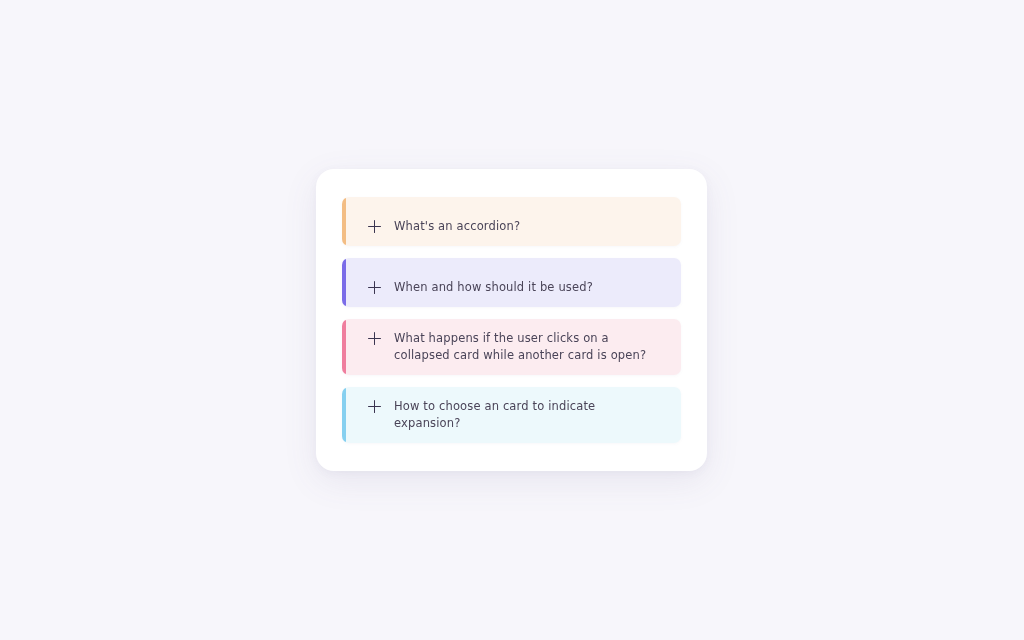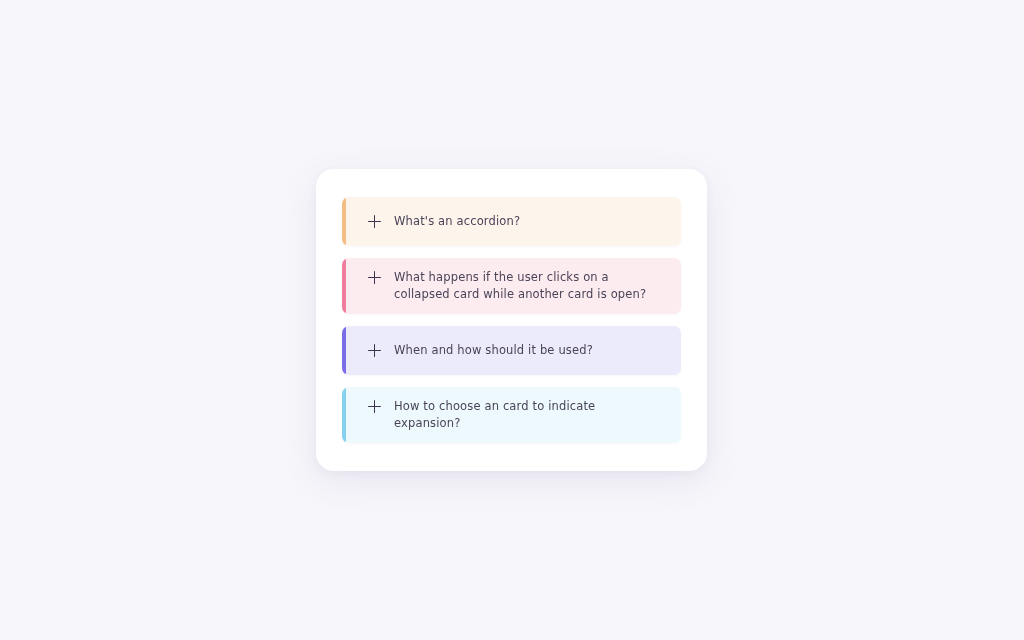--- a/index.html
+++ b/index.html
@@ -43,21 +43,21 @@
     display: flex;
     flex-direction: column;
     gap: 12px;
     width: 100%;
   }
 
   
   .acc-item {
     position: relative;
     display: flex;
-    align-items: center;
+    align-items: flex-end;
     min-height: 49px;
     border-radius: 7px;
     overflow: hidden;
     box-sizing: border-box;
     padding: 11px 16px 11px 26px;
     cursor: pointer;
     box-shadow: 0 1px 3px rgba(120, 110, 150, 0.05);
   }
 
   
@@ -126,30 +126,30 @@
   <div class="panel">
 
     <div class="accordion" id="accordion-root">
 
     <div class="acc-item" style="--accent: #f3bd84; background: rgb(253, 244, 236);">
     <div class="acc-row">
       <span class="plus-icon"></span>
       <span class="acc-label" style="color: rgb(74, 68, 88);">What's an accordion?</span>
     </div>
   </div>
+        <div class="acc-item" style="--accent: #7b6ce8; background: rgb(236, 235, 251);">
+    <div class="acc-row">
+      <span class="plus-icon"></span>
+      <span class="acc-label" style="color: rgb(74, 68, 88);">When and how should it be used?</span>
+    </div>
+  </div>
         <div class="acc-item" style="--accent: #ef7e9e; background: rgb(252, 236, 240);">
     <div class="acc-row">
       <span class="plus-icon"></span>
       <span class="acc-label" style="color: rgb(74, 68, 88);">What happens if the user clicks on a collapsed card while another card is open?</span>
-    </div>
-  </div>
-        <div class="acc-item" style="--accent: #7b6ce8; background: rgb(236, 235, 251);">
-    <div class="acc-row">
-      <span class="plus-icon"></span>
-      <span class="acc-label" style="color: rgb(74, 68, 88);">When and how should it be used?</span>
     </div>
   </div>
         <div class="acc-item" style="--accent: #86d0f0; background: rgb(237, 249, 252);">
     <div class="acc-row">
       <span class="plus-icon"></span>
       <span class="acc-label" style="color: rgb(74, 68, 88);">How to choose an card to indicate expansion?</span>
     </div>
   </div>
       </div>
 

